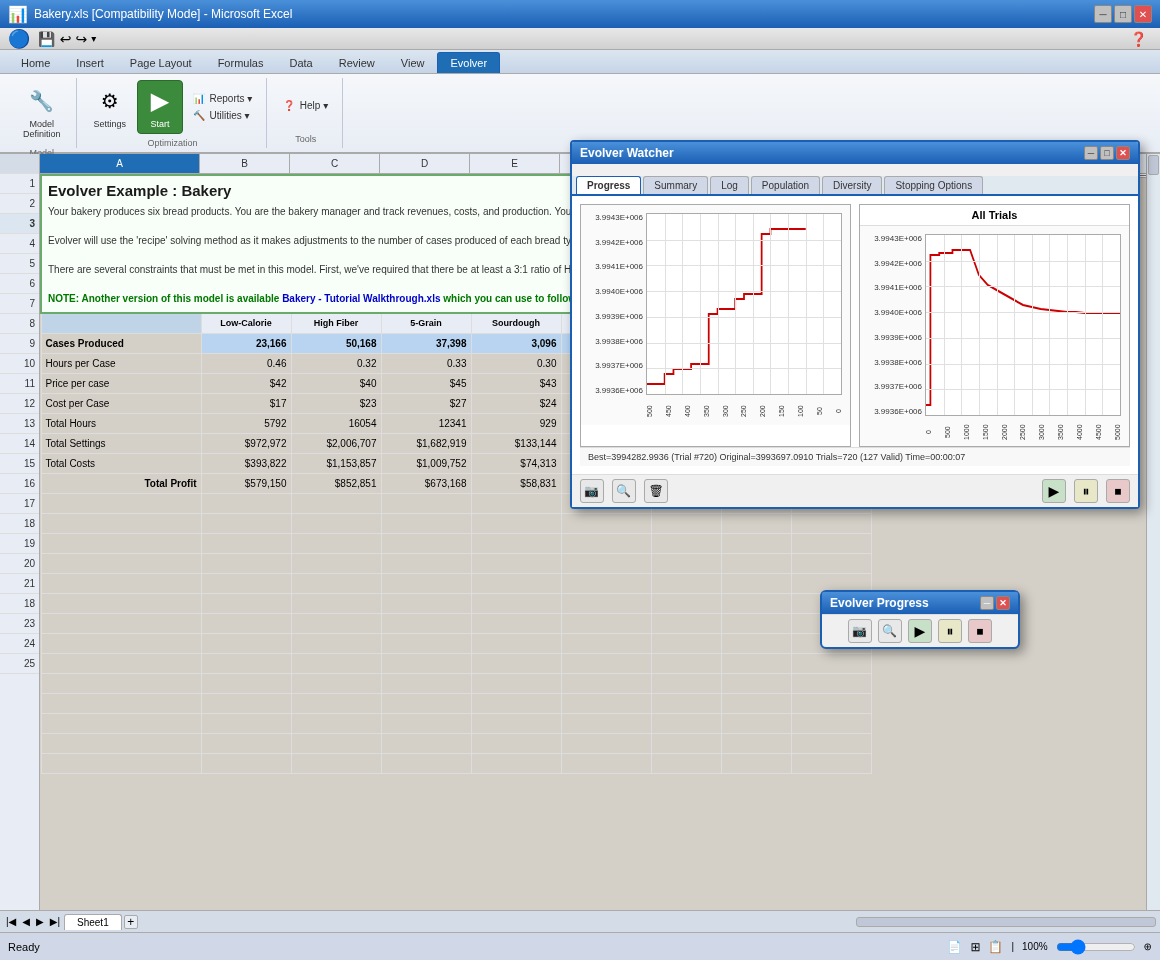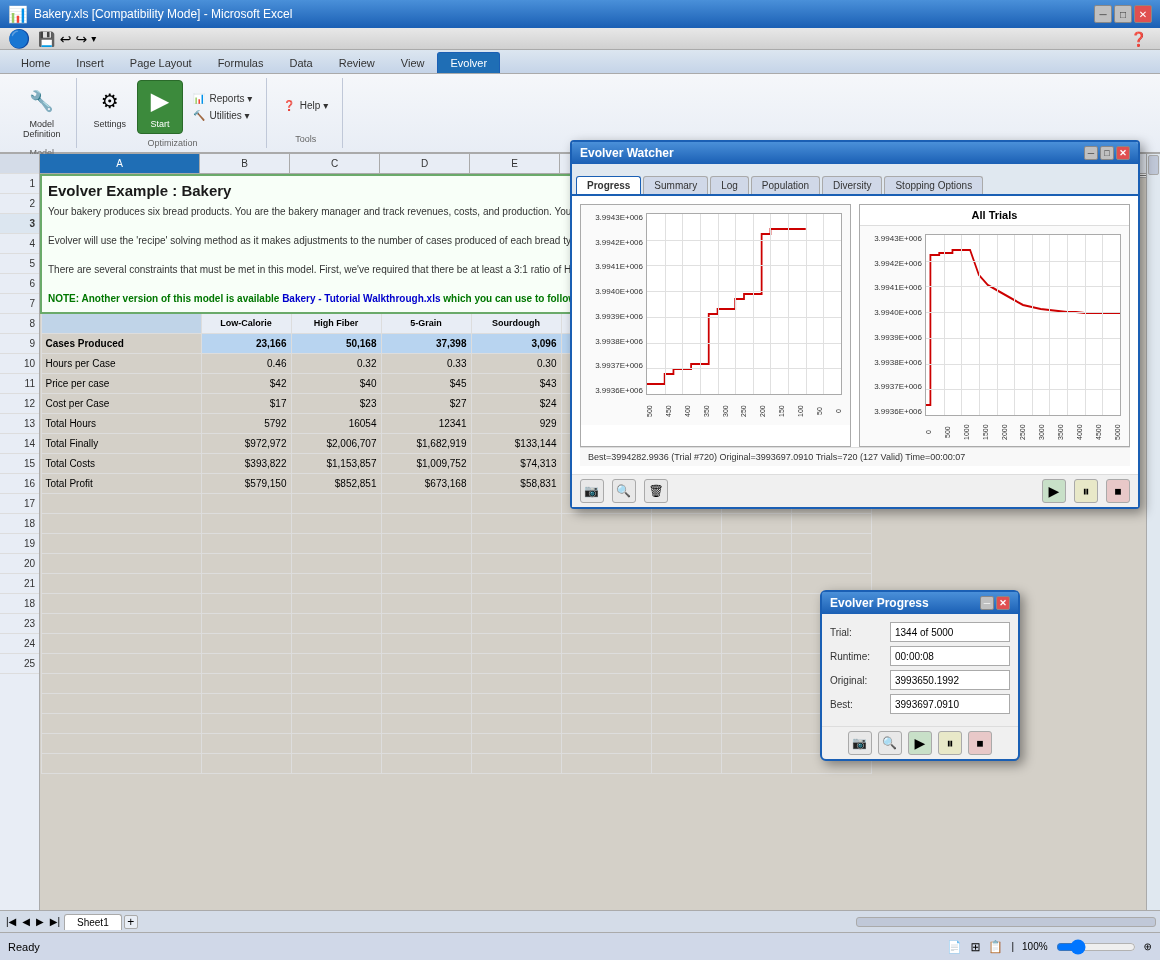--- a/index.html
+++ b/index.html
@@ -284,22 +284,23 @@
       font-size: 12px;
       font-weight: bold;
       display: flex;
       justify-content: space-between;
       align-items: center;
       border-radius: 2px 2px 0 0;
     }
     .dialog-tabs {
       display: flex;
       background: #e0e8f0;
-      padding: 12px 4px 0 4px;
+      padding: 0 4px 0 4px;
       border-bottom: 2px solid #1a5fb4;
+      margin-top: 12px;
     }
     .dialog-tab {
       padding: 3px 10px;
       font-size: 10px;
       cursor: pointer;
       border: 1px solid #aaa;
       border-bottom: none;
       background: #d0d8e8;
       border-radius: 3px 3px 0 0;
       margin-right: 2px;
@@ -741,21 +742,21 @@
           <td class="right">16054</td>
           <td class="right">12341</td>
           <td class="right">929</td>
           <td class="right">13198</td>
           <td class="right">1686</td>
           <td class="right">50000</td>
           <td></td>
         </tr>
 
         <tr>
-          <td>Total Finally</td>
+          <td>Total Settings</td>
           <td class="right">$972,972</td>
           <td class="right">$2,006,707</td>
           <td class="right">$1,682,919</td>
           <td class="right">$133,144</td>
           <td class="right">$2,922,486</td>
           <td class="right">$199,990</td>
           <td class="right">$7,918,220</td>
           <td></td>
         </tr>
 
@@ -765,21 +766,21 @@
           <td class="right">$1,153,857</td>
           <td class="right">$1,009,752</td>
           <td class="right">$74,313</td>
           <td class="right">$1,225,559</td>
           <td class="right">$129,406</td>
           <td class="right">$3,986,708</td>
           <td></td>
         </tr>
 
         <tr>
-          <td style="font-weight:normal;">Total Profit</td>
+          <td style="font-weight:bold;text-align:right;">Total Profit</td>
           <td class="right">$579,150</td>
           <td class="right">$852,851</td>
           <td class="right">$673,168</td>
           <td class="right">$58,831</td>
           <td class="right">$1,696,927</td>
           <td class="right">$70,585</td>
           <td></td>
           <td class="cell-red right">$3,931,512</td>
         </tr>
 
@@ -1113,38 +1114,20 @@
 </div>
 
 <div class="evolver-progress">
   <div class="dialog-title-bar">
     <span>Evolver Progress</span>
     <div style="display:flex; gap:2px;">
       <div style="width:14px; height:14px; background:#c0c0c0; border:1px solid #888; border-radius:2px; display:flex; align-items:center; justify-content:center; font-size:9px; cursor:pointer;">─</div>
       <div style="width:14px; height:14px; background:#e05050; border:1px solid #888; border-radius:2px; display:flex; align-items:center; justify-content:center; font-size:9px; cursor:pointer; color:white;">✕</div>
     </div>
   </div>
-  <div class="progress-body">
-    <div class="progress-row">
-      <div class="progress-label">Trial:</div>
-      <div class="progress-value">1344 of 5000</div>
-    </div>
-    <div class="progress-row">
-      <div class="progress-label">Runtime:</div>
-      <div class="progress-value">00:00:08</div>
-    </div>
-    <div class="progress-row">
-      <div class="progress-label">Original:</div>
-      <div class="progress-value">3993650.1992</div>
-    </div>
-    <div class="progress-row">
-      <div class="progress-label">Best:</div>
-      <div class="progress-value">3993697.0910</div>
-    </div>
-  </div>
   <div class="progress-controls">
     <div class="icon-btn">📷</div>
     <div class="icon-btn">🔍</div>
     <div class="control-btn btn-play">▶</div>
     <div class="control-btn btn-pause">⏸</div>
     <div class="control-btn btn-stop">⏹</div>
   </div>
 </div>
 
 </body></html>

